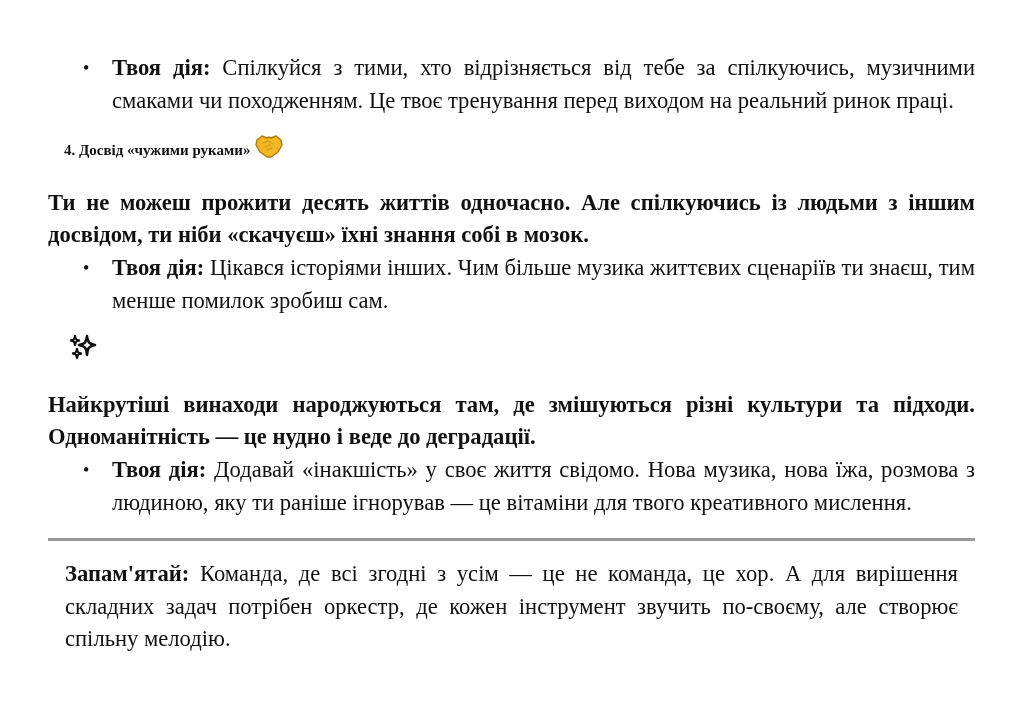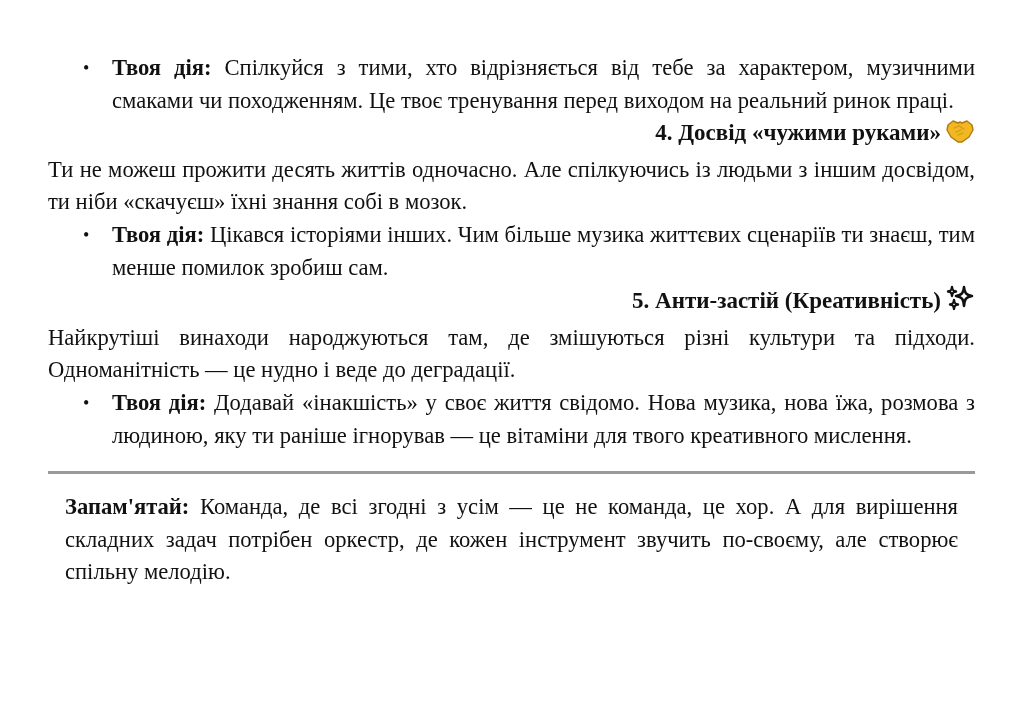--- a/index.html
+++ b/index.html
@@ -5,62 +5,62 @@
   html, body { margin: 0; padding: 0; background: #ffffff; }
   body {
     width: 1024px; height: 722px; overflow: hidden; position: relative;
     font-family: "Liberation Serif", "DejaVu Serif", serif;
     color: #111111;
   }
   .page {
     position: absolute; left: 48px; top: 52px; width: 927px;
     font-size: 22.6px; line-height: 32.6px;
   }
-  .justify { text-align: justify; text-align-last: left; margin: 0; }
+  .justify { text-align: justify; text-align-last: left; margin: 0; font-weight: bold; }
   .bullet {
     position: relative; padding-left: 64px; margin: 0;
     text-align: justify; text-align-last: left;
   }
   .bullet .dot {
     position: absolute; left: 35px; top: 0; font-size: 18px;
   }
   .bullet b, .remember b { font-weight: bold; }
   .heading {
-    text-align: right; font-weight: bold; margin: 0; font-size: 23px;
+    text-align: left; font-weight: bold; margin: 16px; font-size: 15px;
   }
   .emoji { display: inline-block; vertical-align: -4px; margin-left: 4px; }
   .hr {
     height: 3px; background: #9a9a9a; margin: 19px 0 6px 0;
   }
   .remember { margin: 17px; text-align: justify; text-align-last: left; }
 </style>
 </head>
 <body>
 
 <div class="page">
 
   <p class="bullet">
-    <span class="dot">•</span><b>Твоя дія:</b><span> Спілкуйся з тими, хто відрізняється від тебе за характером, музичними смаками чи походженням. Це твоє тренування перед виходом на реальний ринок праці.</span>
+    <span class="dot">•</span><b>Твоя дія:</b><span> Спілкуйся з тими, хто відрізняється від тебе за спілкуючись, музичними смаками чи походженням. Це твоє тренування перед виходом на реальний ринок праці.</span>
   </p>
 
   <p class="heading">
     <span>4. Досвід «чужими руками»</span><span class="emoji"><svg width="30" height="26" viewBox="0 0 30 26">
         <path d="M3 7 L8 3 L13 5 L15 4 L17 5 L22 3 L27 7 L28 12 L24 19 L17 24 L13 24 L6 19 L2 12 Z" fill="#f2b824" stroke="#b07a10" stroke-width="1.4" stroke-linejoin="round"></path>
         <path d="M9 10 L14 8 L19 11 M11 14 L16 12 M13 17 L18 15" fill="none" stroke="#d39a17" stroke-width="1.3" stroke-linecap="round"></path>
       </svg></span>
   </p>
 
   <p class="justify">Ти не можеш прожити десять життів одночасно. Але спілкуючись із людьми з іншим досвідом, ти ніби «скачуєш» їхні знання собі в мозок.</p>
 
   <p class="bullet">
     <span class="dot">•</span><b>Твоя дія:</b><span> Цікався історіями інших. Чим більше музика життєвих сценаріїв ти знаєш, тим менше помилок зробиш сам.</span>
   </p>
 
   <p class="heading">
-    <span>5. Анти-застій (Креативність)</span><span class="emoji"><svg width="30" height="28" viewBox="0 0 30 28">
+    <span class="emoji"><svg width="30" height="28" viewBox="0 0 30 28">
         <path d="M19 3 C19.5 9 21 11 27 12 C21 13 19.5 15 19 22 C18.5 15 17 13 11 12 C17 11 18.5 9 19 3 Z" fill="none" stroke="#111" stroke-width="2.6" stroke-linejoin="round"></path>
         <path d="M7 3 C7.3 6 8 7 11 7.5 C8 8 7.3 9 7 12 C6.7 9 6 8 3 7.5 C6 7 6.7 6 7 3 Z" fill="none" stroke="#111" stroke-width="2.4" stroke-linejoin="round"></path>
         <path d="M9 16 C9.3 19 10 20 13 20.5 C10 21 9.3 22 9 25 C8.7 22 8 21 5 20.5 C8 20 8.7 19 9 16 Z" fill="none" stroke="#111" stroke-width="2.4" stroke-linejoin="round"></path>
       </svg></span>
   </p>
 
   <p class="justify">Найкрутіші винаходи народжуються там, де змішуються різні культури та підходи. Одноманітність — це нудно і веде до деградації.</p>
 
   <p class="bullet">
     <span class="dot">•</span><b>Твоя дія:</b><span> Додавай «інакшість» у своє життя свідомо. Нова музика, нова їжа, розмова з людиною, яку ти раніше ігнорував — це вітаміни для твого креативного мислення.</span>

